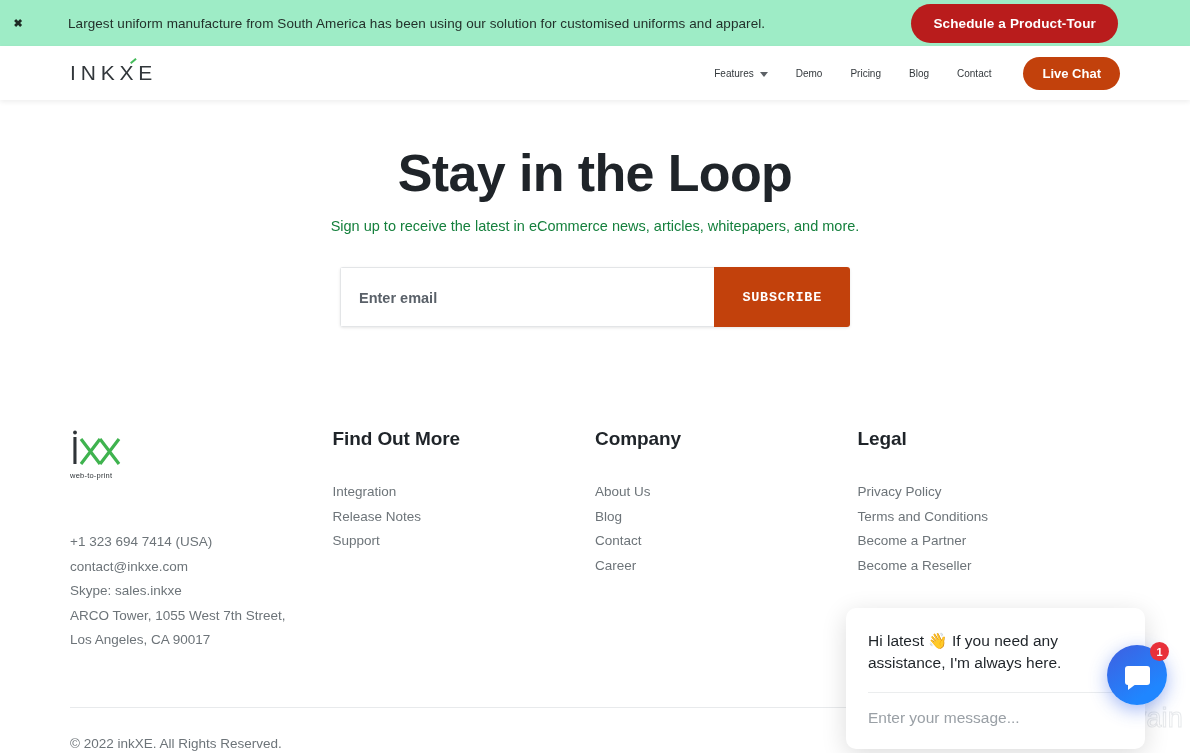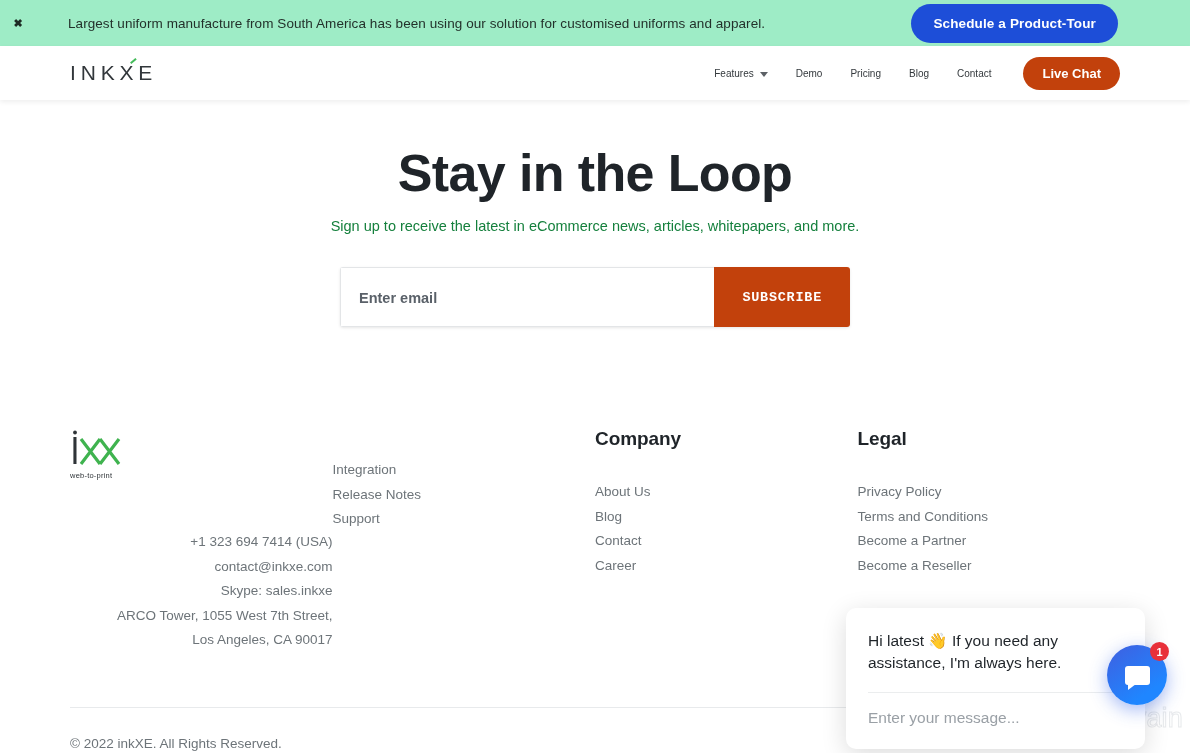--- a/index.html
+++ b/index.html
@@ -37,21 +37,21 @@
     user-select: none;
   }
   .promo-text {
     flex: 1;
     font-size: 13.5px;
     color: #23312b;
     letter-spacing: .005em;
     padding-left: 32px;
   }
   .promo-cta {
-    background: #1d4ed8;
+    background: #b91c1c;
     color: #ffffff;
     font-size: 13.5px;
     font-weight: 700;
     border: none;
     border-radius: 24px;
     padding: 12px 22px;
     cursor: pointer;
     white-space: nowrap;
     margin-right: 64px;
     letter-spacing: .01em;
@@ -191,21 +191,21 @@
     letter-spacing: .03em;
     margin-top: 3px;
     white-space: nowrap;
   }
   .contact-block {
     margin-top: 50px;
     font-size: 13.5px;
     line-height: 24.5px;
     color: #6d7479;
   }
-  .contact-block div { cursor: default; text-align: right; }
+  .contact-block div { cursor: default; }
 
   .f-col { width: 270px; }
   .f-col h3 {
     font-size: 19px;
     font-weight: 700;
     color: #1f2429;
     letter-spacing: -.005em;
   }
   .f-links {
     margin-top: 30px;
@@ -372,20 +372,21 @@
     <div class="contact-block">
       <div>+1 323 694 7414 (USA)</div>
       <div>contact@inkxe.com</div>
       <div>Skype: sales.inkxe</div>
       <div>ARCO Tower, 1055 West 7th Street,</div>
       <div>Los Angeles, CA 90017</div>
     </div>
   </div>
 
   <div class="f-col">
+    <h3>Find Out More</h3>
     <ul class="f-links">
       <li>Integration</li>
       <li>Release Notes</li>
       <li>Support</li>
     </ul>
   </div>
 
   <div class="f-col">
     <h3>Company</h3>
     <ul class="f-links">

